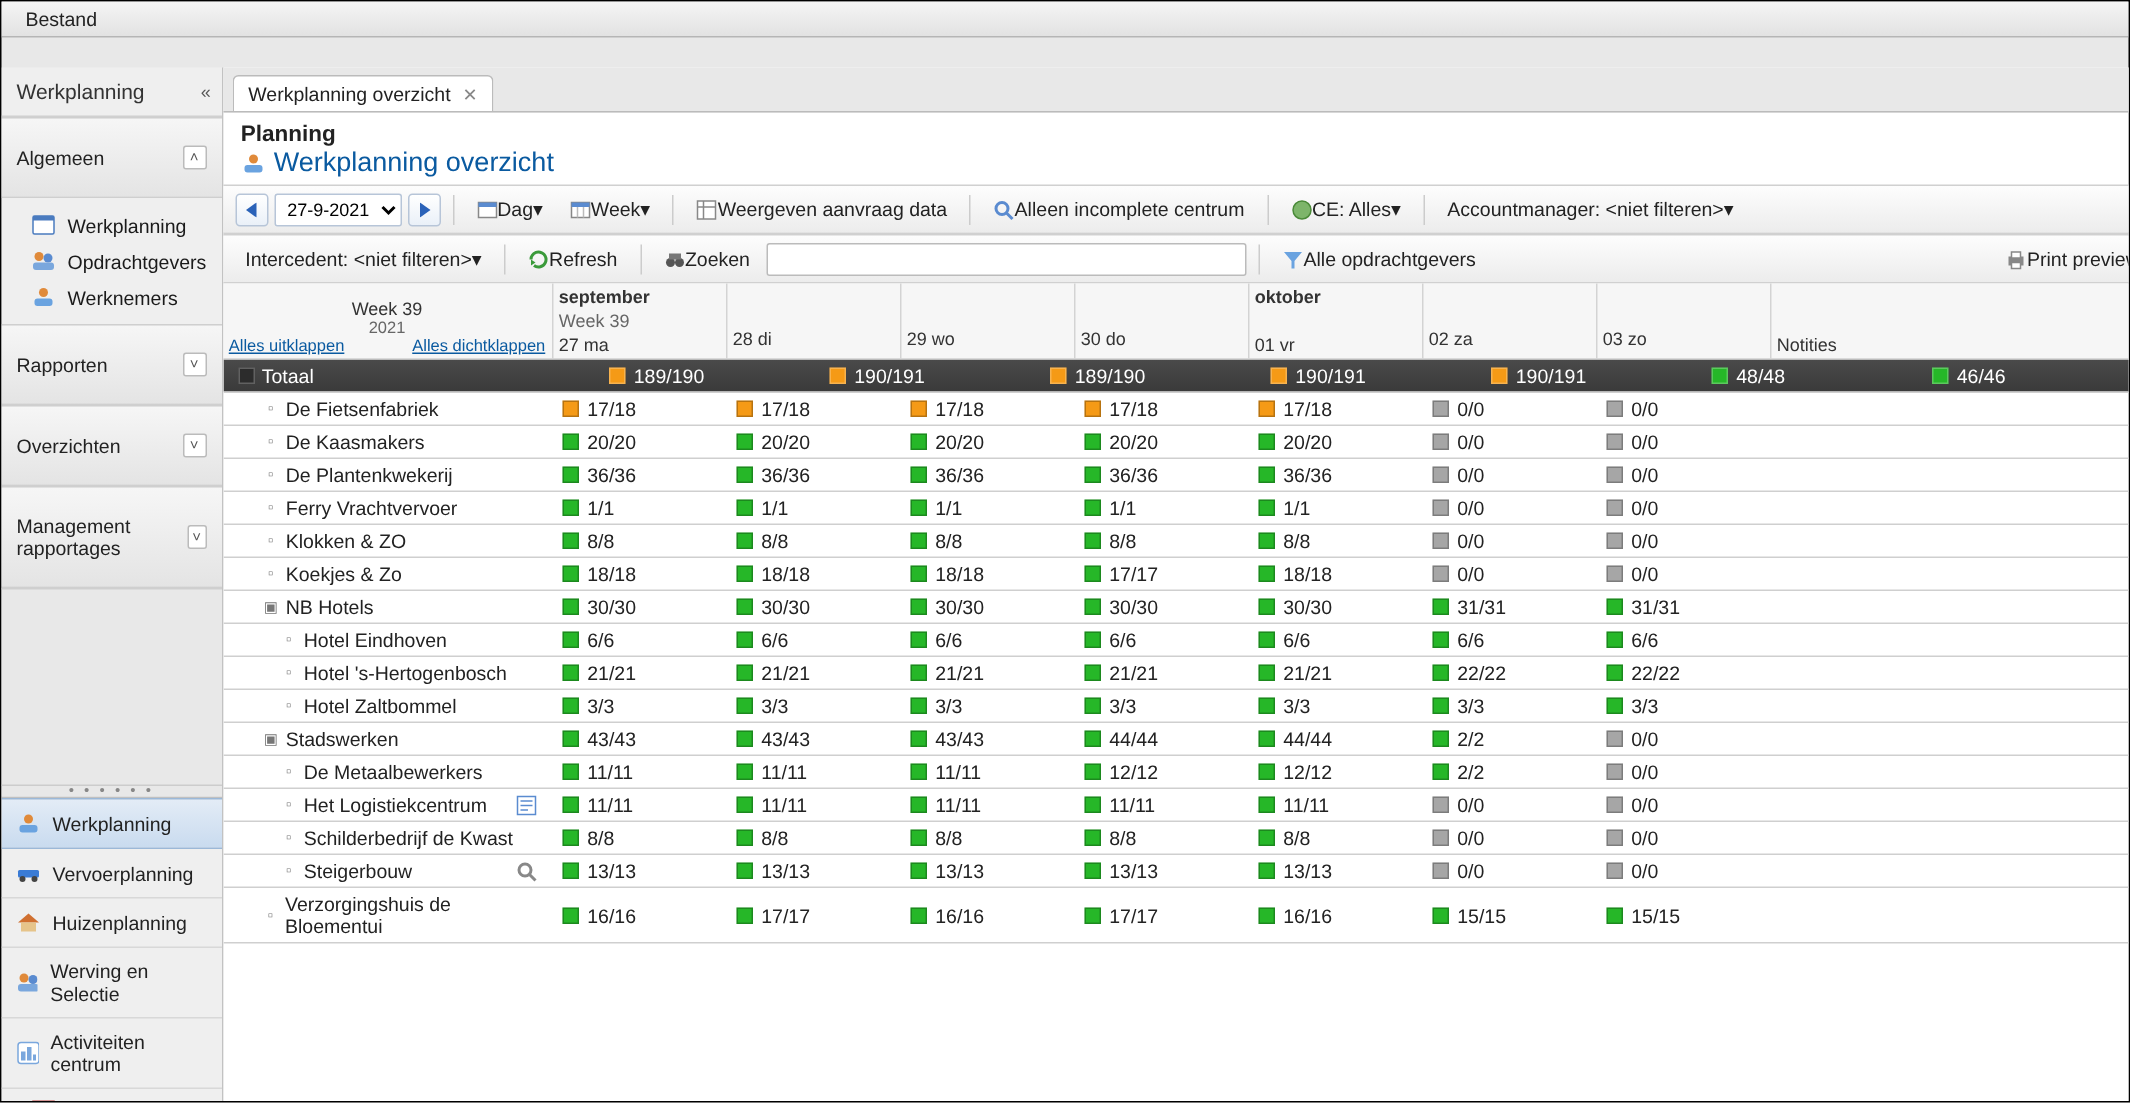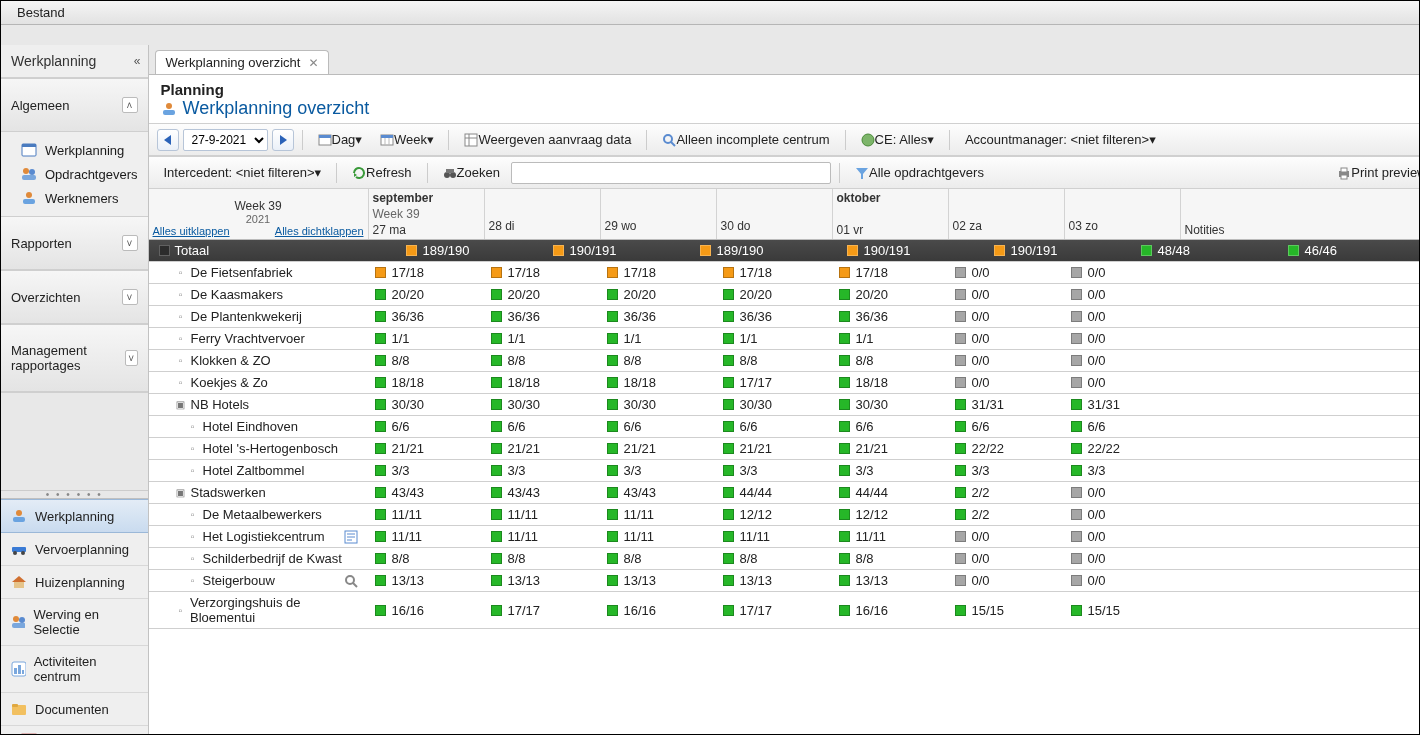--- a/index.html
+++ b/index.html
@@ -325,27 +325,20 @@
         <span>Werving en Selectie</span>
       </div>
       <div class="bottom-nav-item">
         <svg width="16" height="16">
             <rect x="1" y="1" width="14" height="14" rx="2" fill="#fff" stroke="#7aa7dd"></rect>
             <rect x="3" y="7" width="3" height="6" fill="#7aa7dd"></rect>
             <rect x="7" y="4" width="3" height="9" fill="#7aa7dd"></rect>
             <rect x="11" y="9" width="2" height="4" fill="#7aa7dd"></rect>
           </svg>
         <span>Activiteiten centrum</span>
-      </div>
-      <div class="bottom-nav-item">
-        <svg width="16" height="16">
-            <rect x="1" y="4" width="14" height="10" rx="1" fill="#f2c060"></rect>
-            <rect x="1" y="3" width="6" height="3" rx="1" fill="#e0a840"></rect>
-          </svg>
-        <span>Documenten</span>
       </div>
       <div class="sidebar-bottom-icons">
         <span class="mini-icon">
             <svg width="16" height="16">
               <rect x="1" y="2" width="14" height="12" fill="#fff" stroke="#c77"></rect>
               <rect x="1" y="2" width="14" height="3" fill="#c77"></rect>
             </svg>
           </span>
         <span class="mini-icon">
             <svg width="16" height="16">

